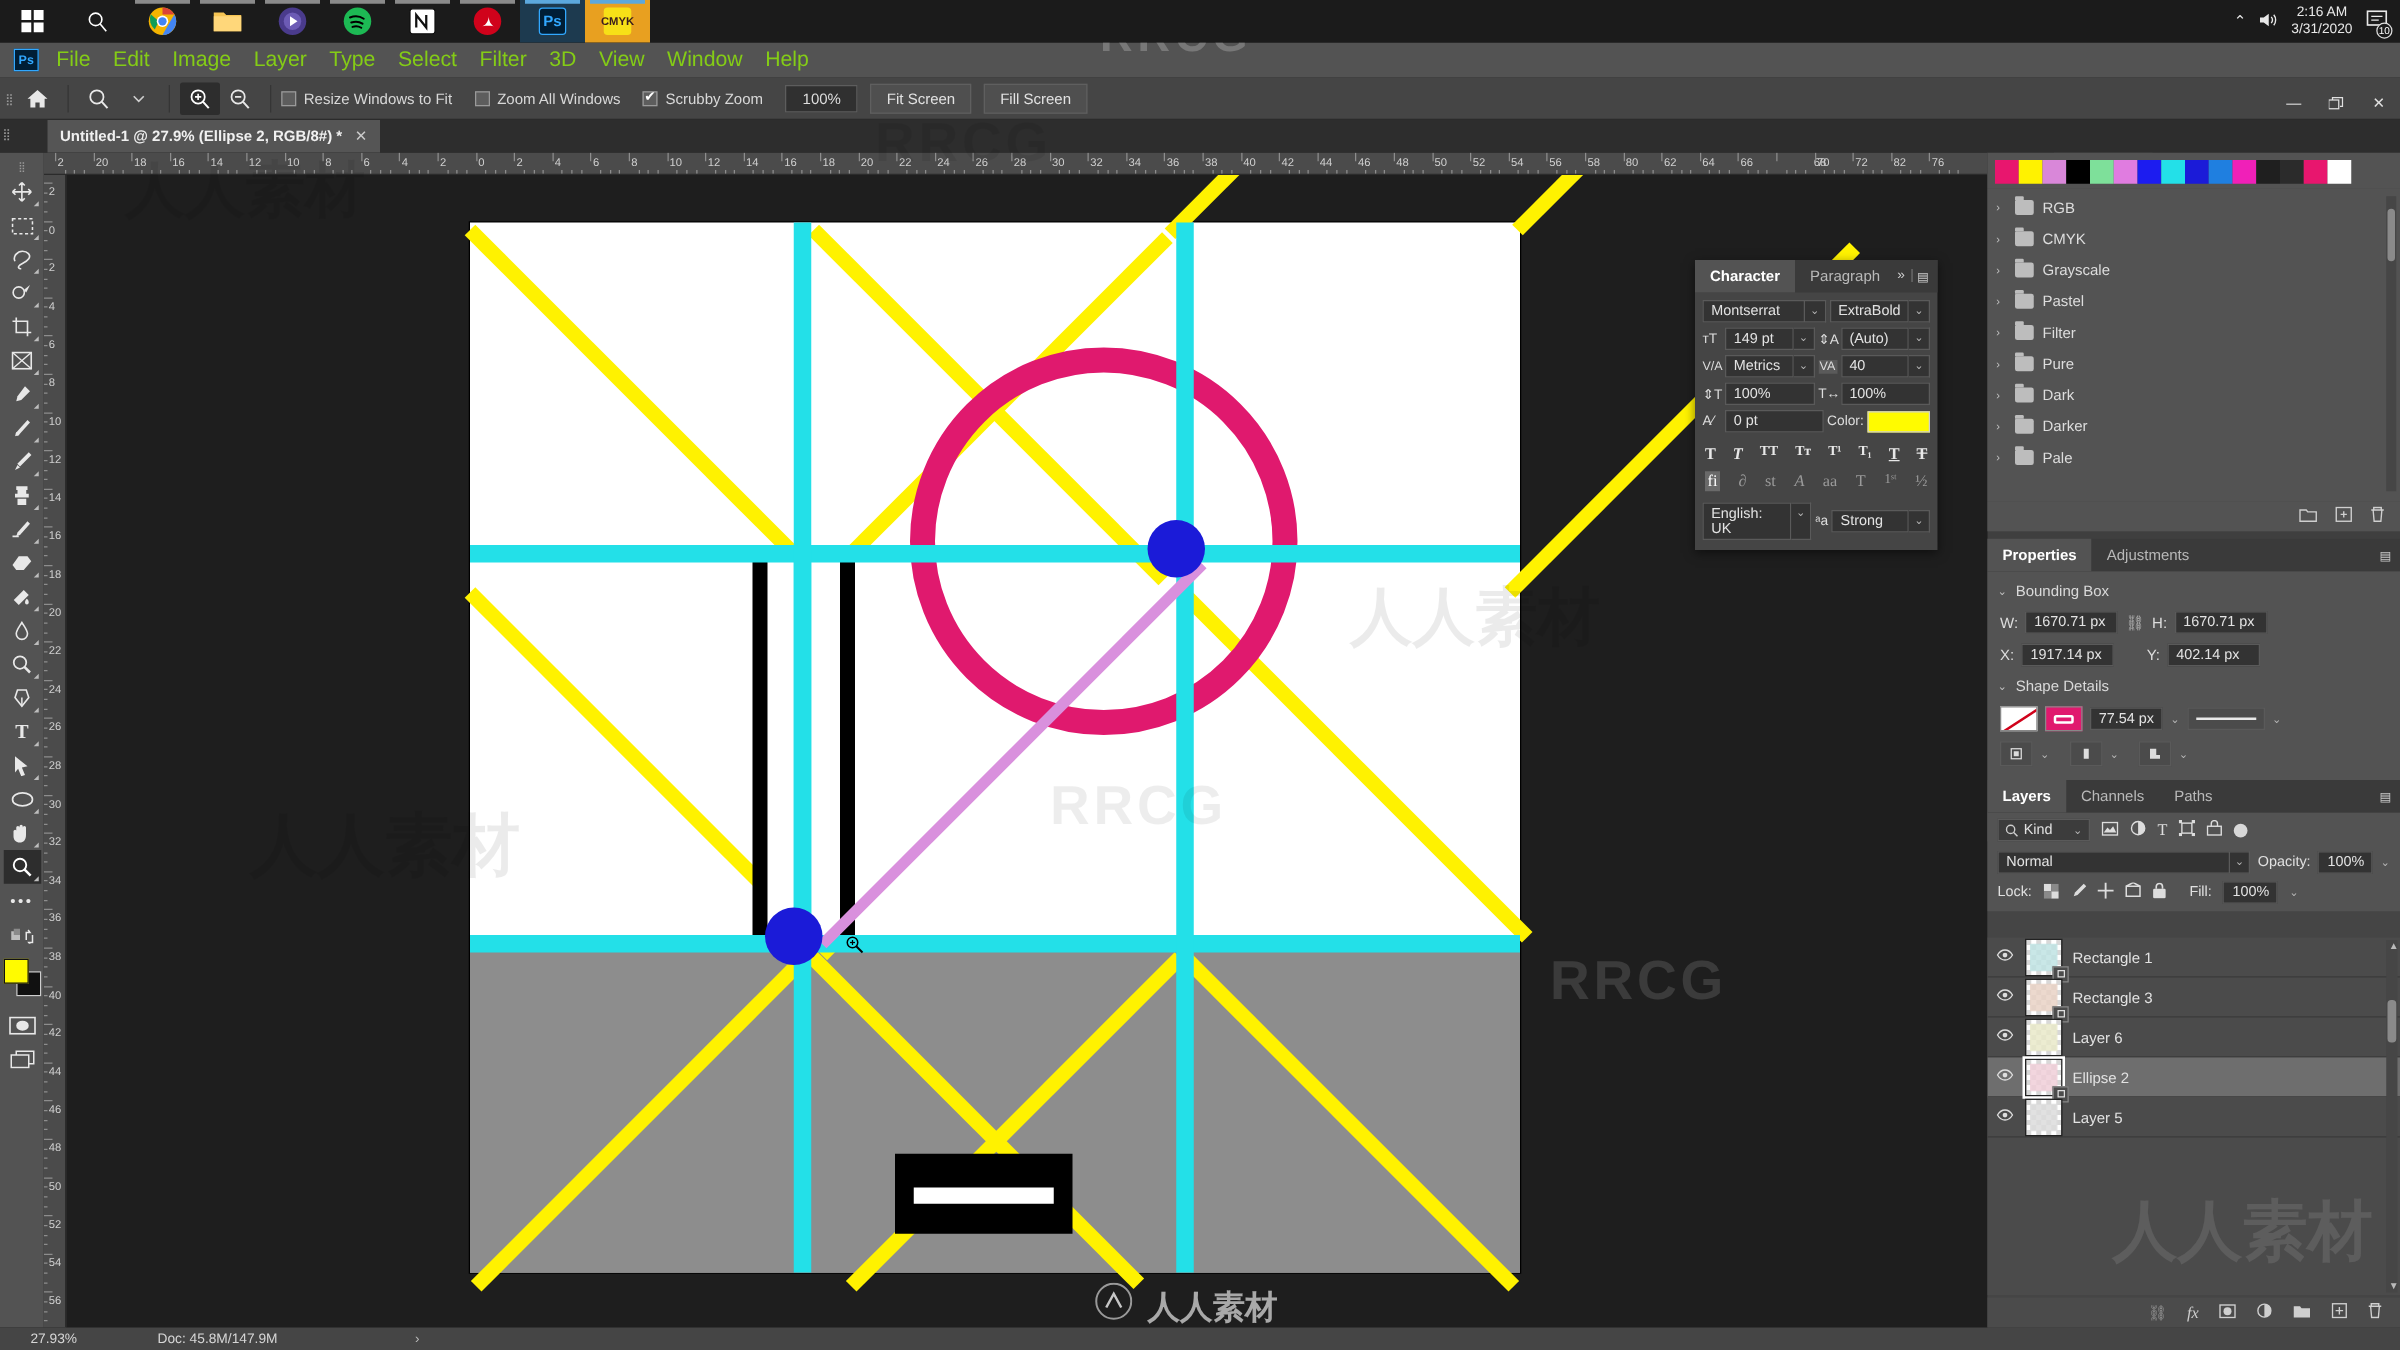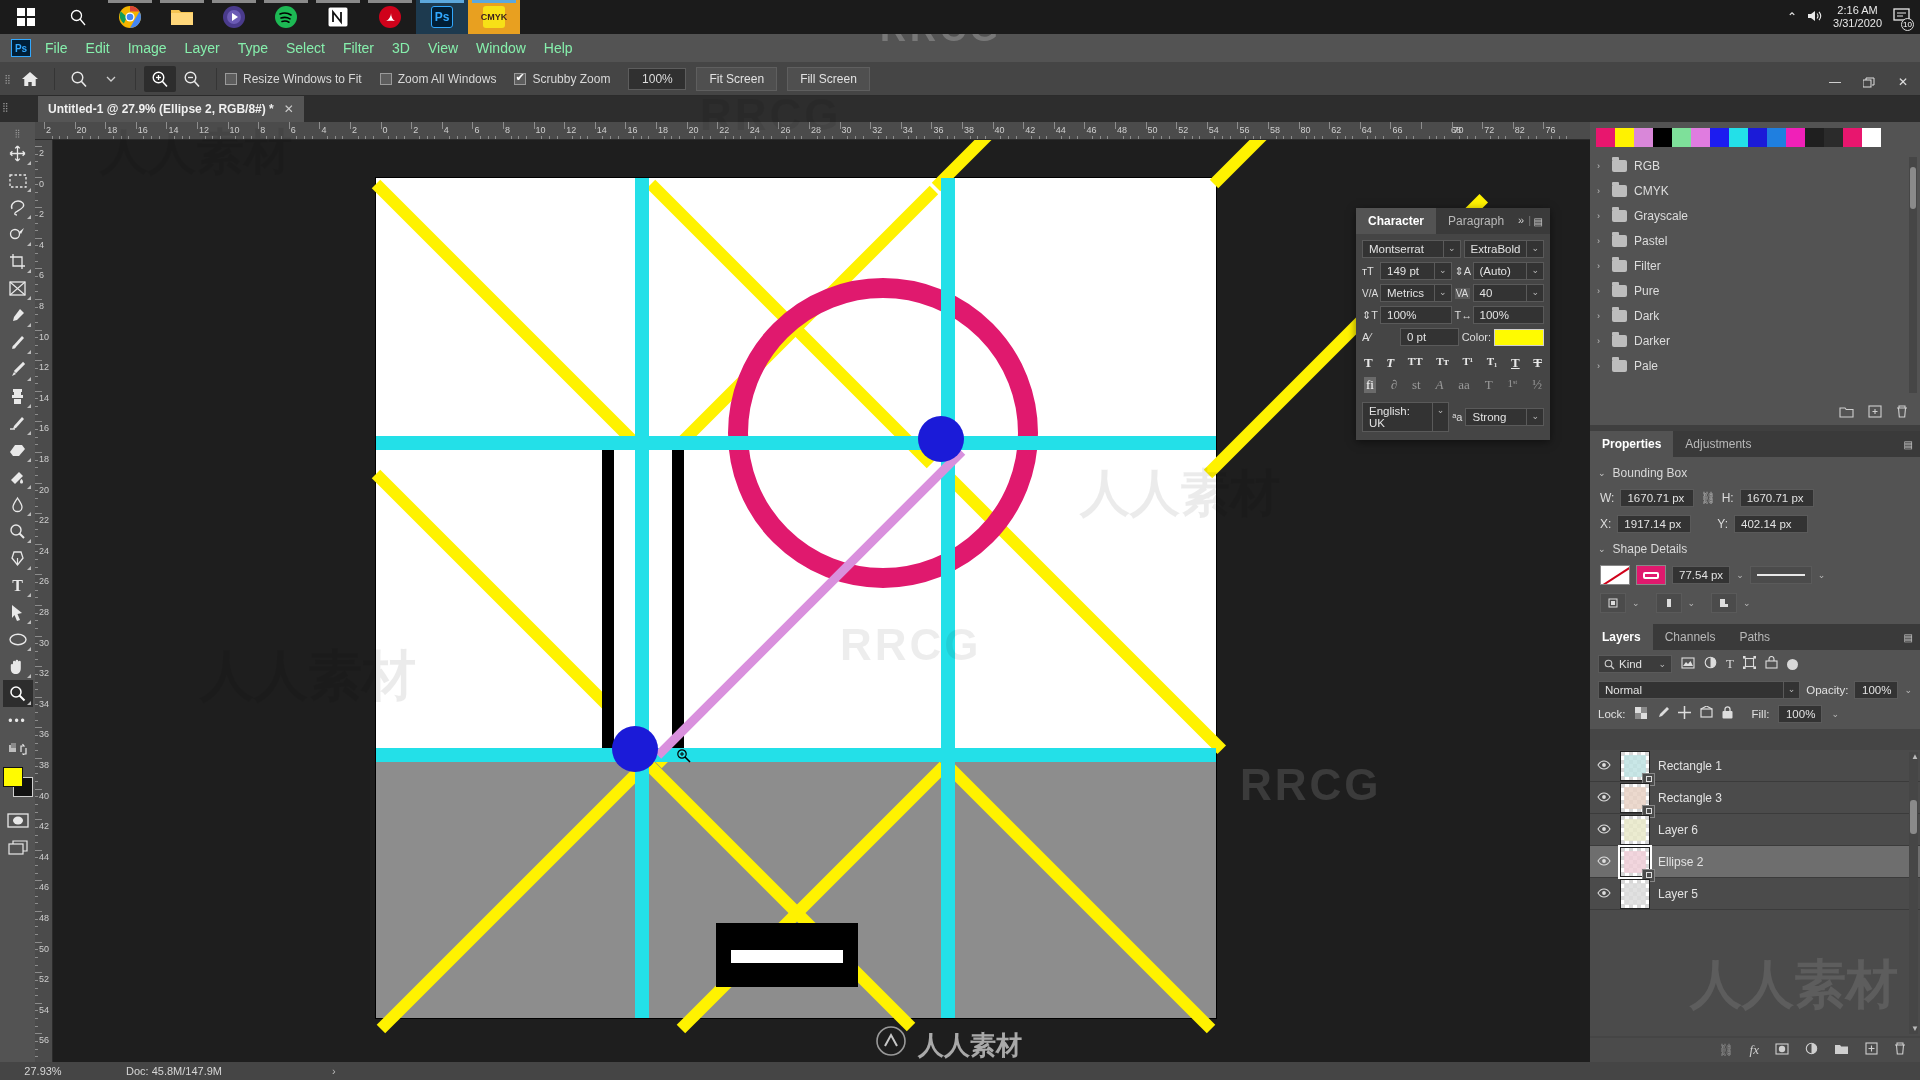--- a/index.html
+++ b/index.html
@@ -16,21 +16,21 @@
   .tb-ic.open::before { content:""; position:absolute; top:0; left:4px; right:4px; height:3px; background:#8a8a8a;}
   .tb-ic.ps { background:#1d3a4f; }
   .tb-ic.kk { background:#e8a020; }
   .sq { width:22px; height:22px; border-radius:3px; display:flex; align-items:center; justify-content:center; font-weight:bold; font-size:12px;}
   #tbright { position:absolute; right:0; top:0; height:34px; display:flex; align-items:center; gap:10px; padding-right:8px; color:#e8e8e8;}
   #clock { text-align:center; font-size:11px; line-height:13px; }
   .chevup { font-size:12px; }
   
   #menubar { position:absolute; left:0; top:34px; width:1920px; height:28px; background:#535353; display:flex; align-items:center; z-index:40;}
   #pslogo { width:30px; height:20px; margin-left:6px; display:flex; align-items:center; justify-content:center;}
-  .mi { padding:3px 9px; color:#86efac; font-size:14px;text-align:right; }
+  .mi { padding:3px 9px; color:#84cc16; font-size:17px;text-align:right; }
   #winctl { position:absolute; right:0; top:34px; height:28px; display:flex; align-items:center;}
   .wbtn { width:34px; height:28px; display:flex; align-items:center; justify-content:center; color:#e0e0e0; font-size:12px;}
   
   #optbar { position:absolute; left:0; top:62px; width:1920px; height:34px; background:#454545; display:flex; align-items:center; border-bottom:1px solid #2b2b2b; z-index:35;}
   #optbar .grip { width:14px; height:34px; display:flex; align-items:center; justify-content:center; color:#999; font-size:9px; letter-spacing:-1px;}
   .opt-ic { width:32px; height:26px; display:flex; align-items:center; justify-content:center; }
   .opt-ic.sel { background:#2d2d2d; border-radius:2px; }
   .sep { width:1px; height:22px; background:#353535; margin:0 8px; }
   .cbx { display:flex; align-items:center; gap:6px; margin-right:18px; font-size:12px; color:#d8d8d8;}
   .box { width:12px; height:12px; border:1px solid #9a9a9a; background:#5d5d5d; display:inline-block; position:relative;}
@@ -944,21 +944,21 @@
         </div>
     </div>
     <div style="display:flex;gap:3px;margin-bottom:4px;align-items:center;">
       <span style="width:15px;color:#ddd;font-size:11px;">⇕T</span>
       <div class="pfld" style="flex:1;min-width:0;">100%</div>
       <span style="width:15px;color:#ddd;font-size:11px;text-align:right;">T↔</span>
       <div class="pfld" style="flex:1;min-width:0;">100%</div>
     </div>
     <div style="display:flex;gap:3px;margin-bottom:6px;align-items:center;">
       <span style="width:15px;color:#ddd;font-size:11px;">A⁄</span>
-      <div class="pfld" style="flex:1;min-width:0;margin-left:20px;">0 pt</div>
+      <div class="pfld" style="flex:1;min-width:0;">0 pt</div>
       <span style="color:#ddd;font-size:11px;">Color:</span>
       <div style="width:50px;height:17px;background:#fffb00;border:1px solid #cfcfcf;"></div>
     </div>
     <div style="display:flex;justify-content:space-between;padding:3px 2px;font-family:'Liberation Serif',serif;color:#e8e8e8;font-size:13px;font-weight:bold;">
       <span>T</span>
       <span style="font-style:italic;">T</span>
       <span style="font-size:11px;">TT</span>
       <span style="font-size:11px;">Tᴛ</span>
       <span style="font-size:11px;">T¹</span>
       <span style="font-size:11px;">T₁</span>

